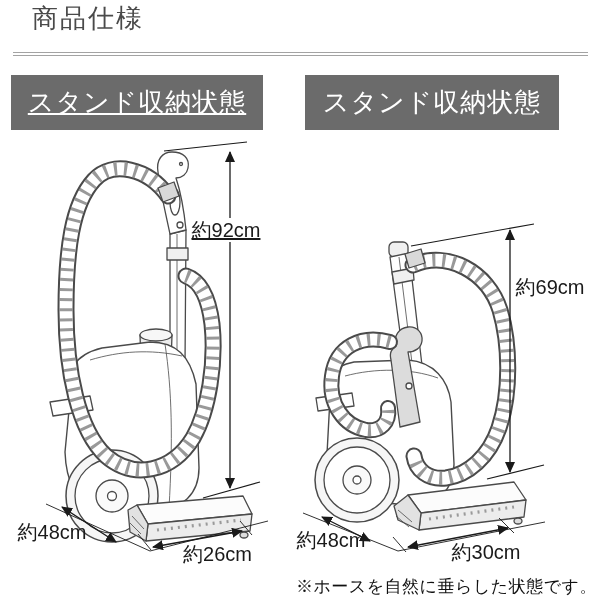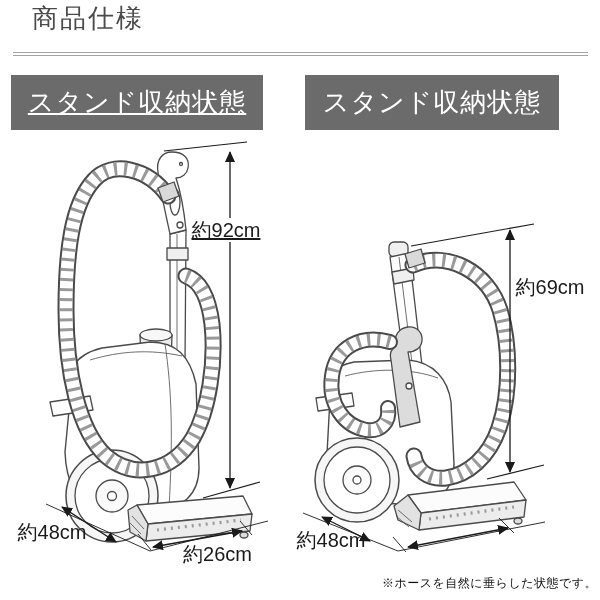--- a/index.html
+++ b/index.html
@@ -11,21 +11,21 @@
               border-top:1px solid #a3a3a3;border-bottom:1px solid #a3a3a3;}
   .panel-header{position:absolute;top:75px;height:55px;background:#6b6b6b;color:#fff;
                 font-size:26px;letter-spacing:1px;display:flex;align-items:center;
                 justify-content:center;}
   .panel-header.left{left:11px;width:252px;text-decoration:underline;}
   .panel-header.right{left:305px;width:254px;}
   .art{position:absolute;left:0;top:130px;}
   .dim-label{position:absolute;font-size:20px;color:#1a1a1a;text-align:center;
              line-height:24px;white-space:nowrap;}
   .on-line{background:#ffffff;}
-  .footnote{position:absolute;top:575px;right:3px;font-size:12px;color:#111;
+  .footnote{position:absolute;top:575px;right:3px;font-size:17px;color:#111;
             letter-spacing:0.5px;white-space:nowrap;}
 </style>
 </head>
 <body>
 
 <div class="stage">
 
   <div class="page-title">商品仕様</div>
   <div class="title-rule"></div>
 
@@ -169,15 +169,16 @@
       </g>
     </g>
   </svg>
 
   <div class="dim-label on-line" style="left:189px;top:218px;width:74px;text-decoration:underline;">約92cm</div>
   <div class="dim-label" style="left:14px;top:520px;width:76px;">約48cm</div>
   <div class="dim-label" style="left:158px;top:542px;width:94px;text-align:right;">約26cm</div>
 
   <div class="dim-label on-line" style="left:477px;top:275px;width:74px;margin-left:36px;">約69cm</div>
   <div class="dim-label" style="left:293px;top:528px;width:76px;">約48cm</div>
+  <div class="dim-label" style="left:441px;top:540px;width:90px;">約30cm</div>
 
   <div class="footnote">※ホースを自然に垂らした状態です。</div>
 </div>
 
 </body></html>

